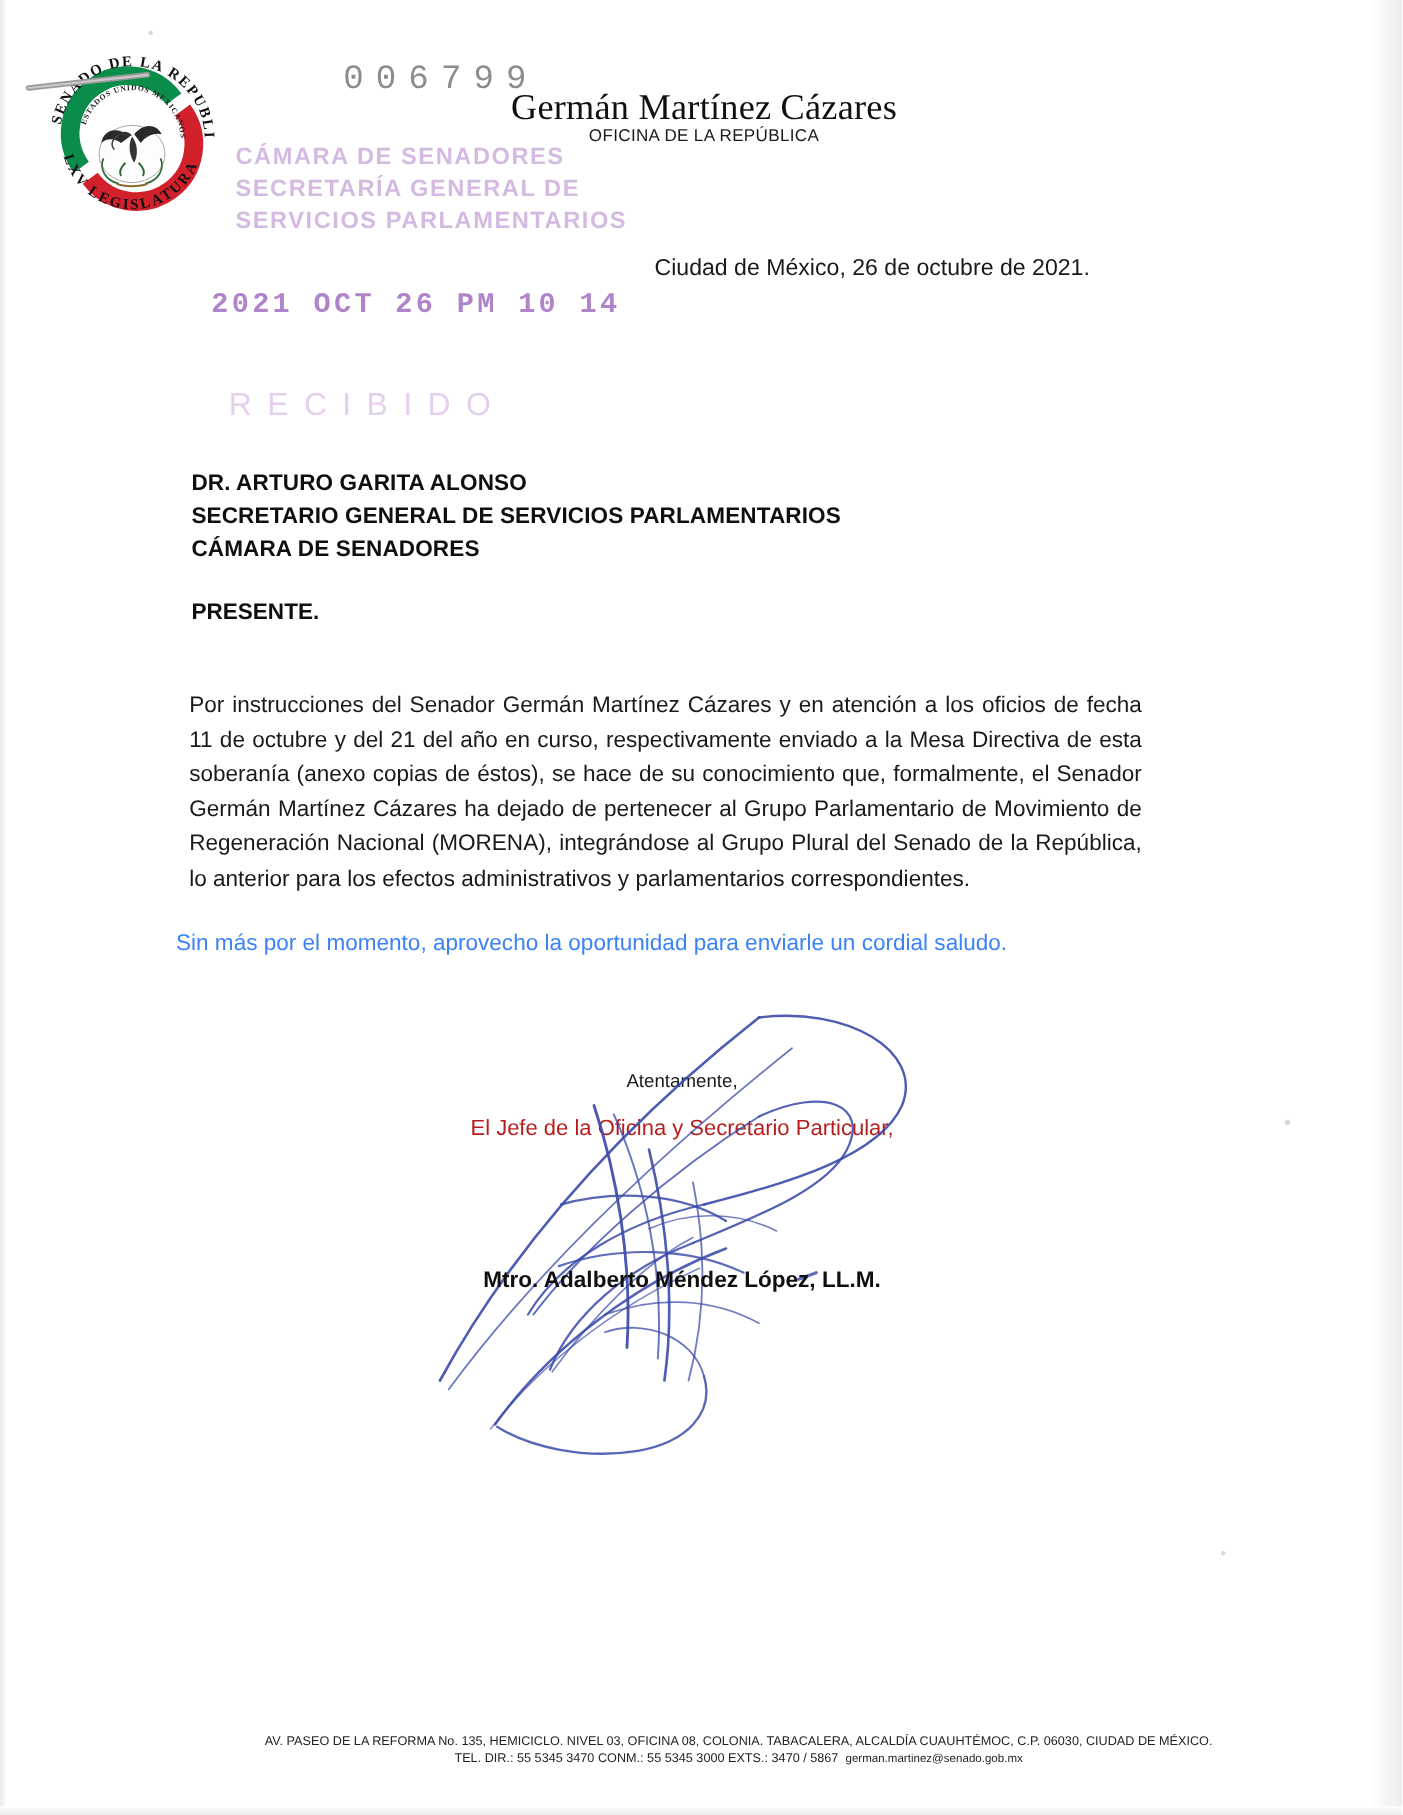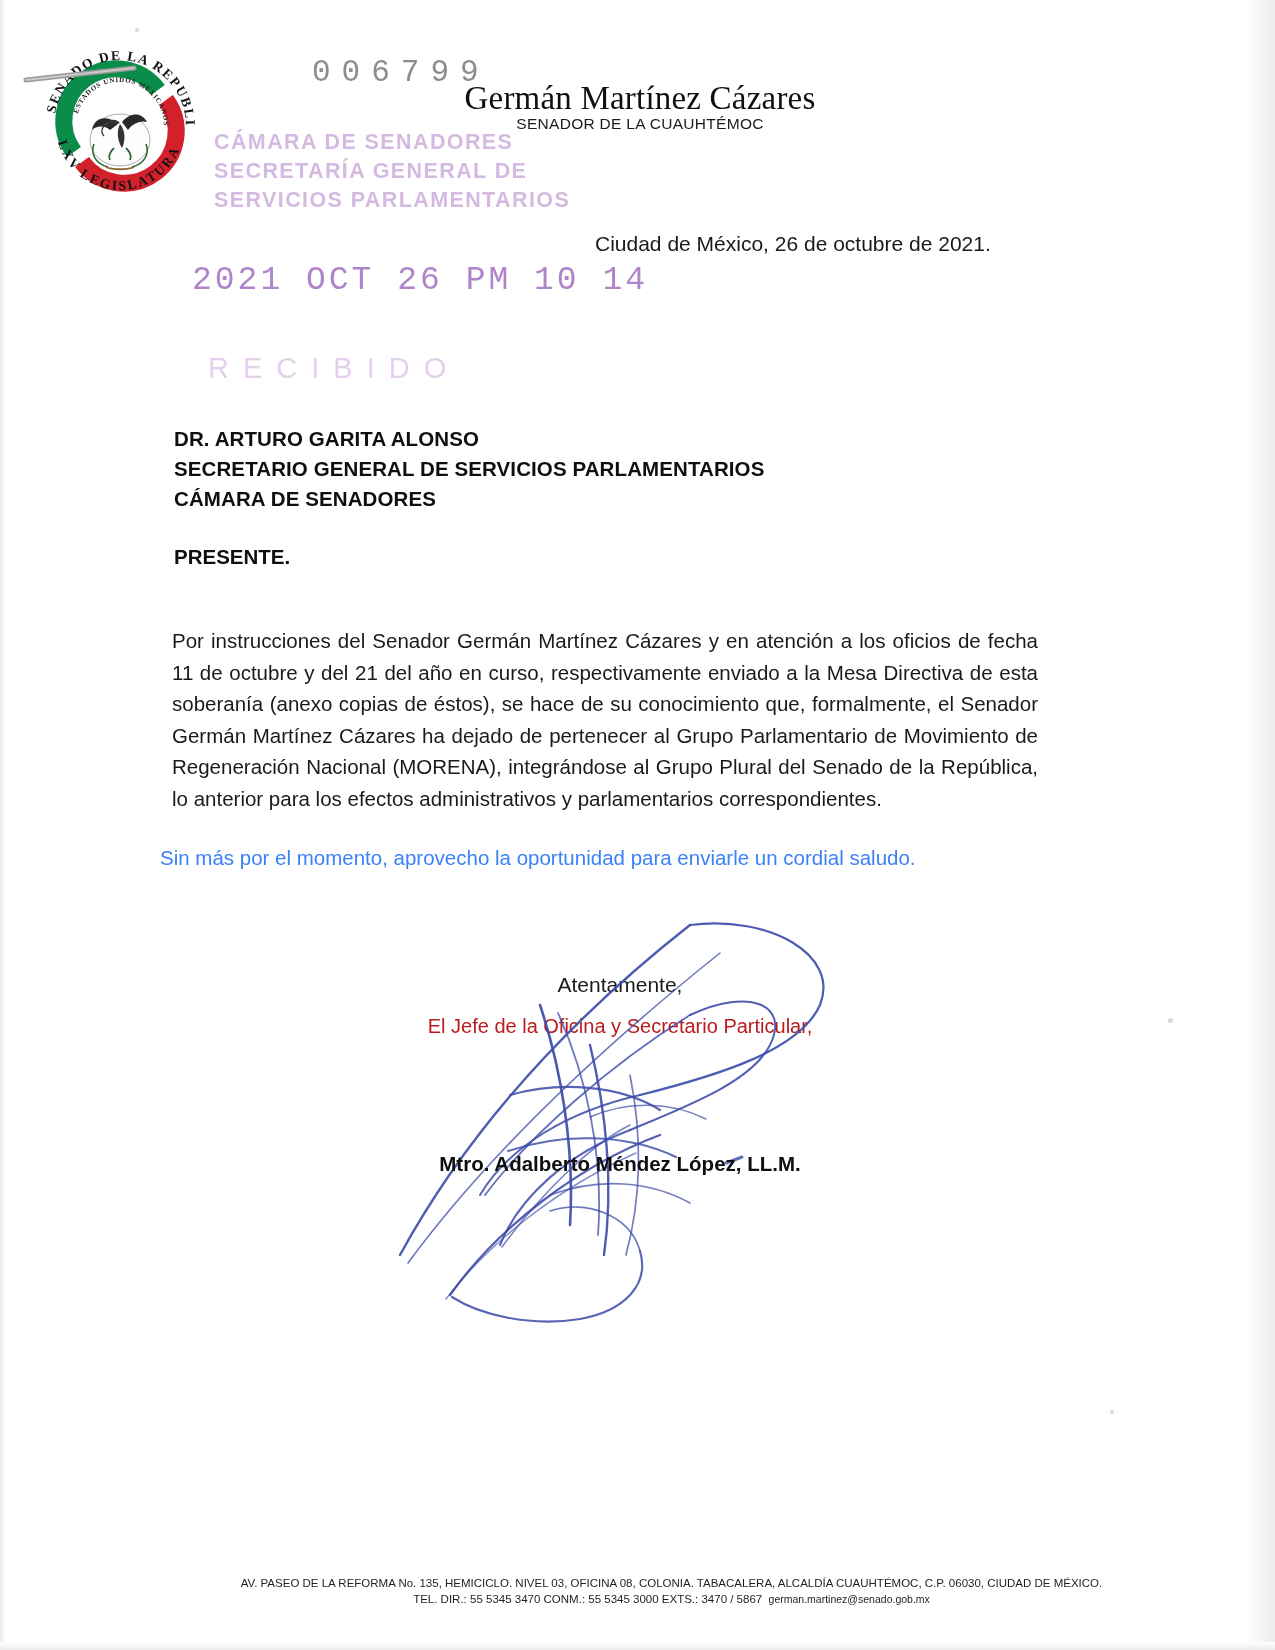--- a/index.html
+++ b/index.html
@@ -93,25 +93,25 @@
     color: #bb8fd0;
     opacity: 0.62;
     font-weight: 600;
   }
   .stamp-office span { display: block; white-space: nowrap; }
   .stamp-datetime {
     position: absolute;
     left: 192px;
     top: 262px;
     font-family: "Liberation Mono", monospace;
-    font-size: 33px;
+    font-size: 26px;
     letter-spacing: 3px;
     color: #9a62bb;
     opacity: 0.78;
-    font-weight: 400;
+    font-weight: 700;
     white-space: nowrap;
   }
   .stamp-received {
     position: absolute;
     left: 208px;
     top: 352px;
     font-size: 29px;
     letter-spacing: 14px;
     color: #cfa8e0;
     opacity: 0.55;
@@ -169,21 +169,21 @@
     color: #3b82f6;
   }
 
   
   .sig-atentamente {
     position: absolute;
     left: 340px;
     top: 973px;
     width: 560px;
     text-align: center;
-    font-size: 21px;
+    font-size: 17px;
     color: #1a1a1a;
   }
   .sig-title {
     position: absolute;
     left: 300px;
     top: 1015px;
     width: 640px;
     text-align: center;
     font-size: 20px;
     color: #b91c1c;
@@ -286,21 +286,21 @@
       </g>
     </svg>
   </div>
 
   <svg style="position:absolute;left:22px;top:62px;" width="140" height="26">
     <path d="M 4,18 L 112,6" stroke="#9a9a9a" stroke-width="5" fill="none" stroke-linecap="round"></path>
     <path d="M 4,18 L 112,6" stroke="#c9c9c9" stroke-width="2" fill="none" stroke-linecap="round"></path>
   </svg>
 
   <div class="sen-name">Germán Martínez Cázares</div>
-  <div class="sen-role">SENADOR DE LA CUAUHTÉMOC</div>
+  <div class="sen-role">OFICINA DE LA REPÚBLICA</div>
 
   <div class="stamp-folio">006799</div>
 
   <div class="stamp-office">
     <span>CÁMARA DE SENADORES</span>
     <span>SECRETARÍA GENERAL DE</span>
     <span>SERVICIOS PARLAMENTARIOS</span>
   </div>
 
   <div class="stamp-datetime">2021 OCT 26  PM 10 14</div>

